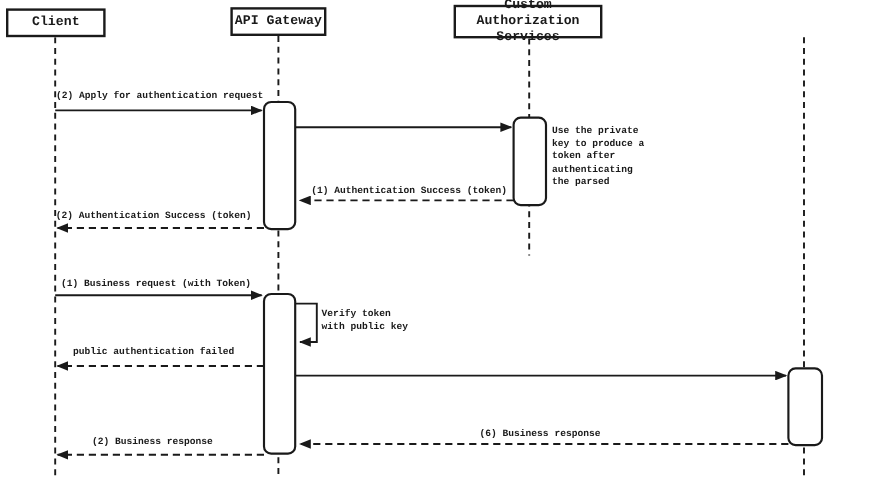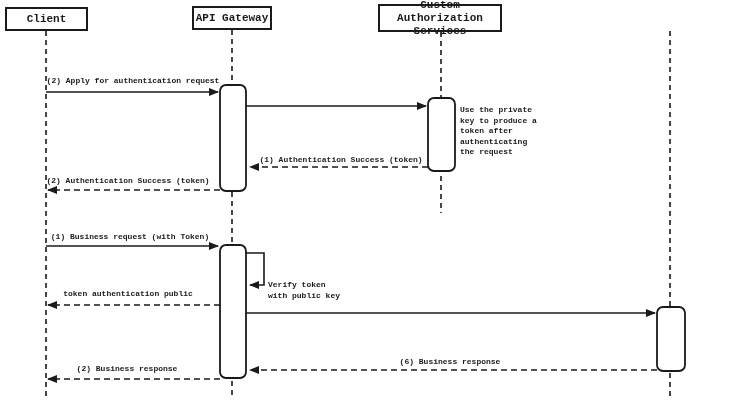--- a/index.html
+++ b/index.html
@@ -14,21 +14,21 @@
     font-weight:bold;font-size:11px;line-height:13px;z-index:2;
   }
   .msg{
     position:absolute;font-weight:bold;font-size:8px;line-height:9px;white-space:nowrap;
     transform:translateX(-50%);z-index:2;color:#1a1a1a;
   }
   .blocktext{
     position:absolute;font-weight:bold;font-size:8px;line-height:10.5px;
     white-space:pre-line;text-align:left;z-index:2;color:#1a1a1a;
   }
-  .selftext{line-height:11px;margin-top:23px;}
+  .selftext{line-height:11px;}
 </style>
 </head>
 <body>
 
 <div class="diagram">
 
   <svg class="layer" width="738" height="401" viewBox="0 0 738 401">
     <defs>
       <marker id="arrow" markerWidth="10" markerHeight="8" refX="9" refY="4" orient="auto" markerUnits="userSpaceOnUse">
         <path d="M0,0 L10,4 L0,8 Z" fill="#1a1a1a"></path>
@@ -66,23 +66,23 @@
   <div class="pbox" style="left:378px;top:4px;width:124px;height:28px">
     <span>Custom Authorization Services</span>
   </div>
 
   <div class="msg" style="left:133px;top:76px">(2) Apply for authentication request</div>
   <div class="msg" style="left:341px;top:155px">(1) Authentication Success (token)</div>
   <div class="msg" style="left:128px;top:176px">(2) Authentication Success (token)</div>
   <div class="msg" style="left:130px;top:232px">(1) Business request (with Token)</div>
   <div class="blocktext selftext" style="left:268px;top:256px">Verify token
 with public key</div>
-  <div class="msg" style="left:128px;top:289px">token authentication public</div>
+  <div class="msg" style="left:128px;top:289px">public authentication failed</div>
   <div class="msg" style="left:450px;top:357px">(6) Business response</div>
   <div class="msg" style="left:127px;top:364px">(2) Business response</div>
 
   <div class="blocktext" style="left:460px;top:105px">Use the private
 key to produce a
 token after
 authenticating
-the request</div>
+the parsed</div>
 
 </div>
 
 </body></html>

